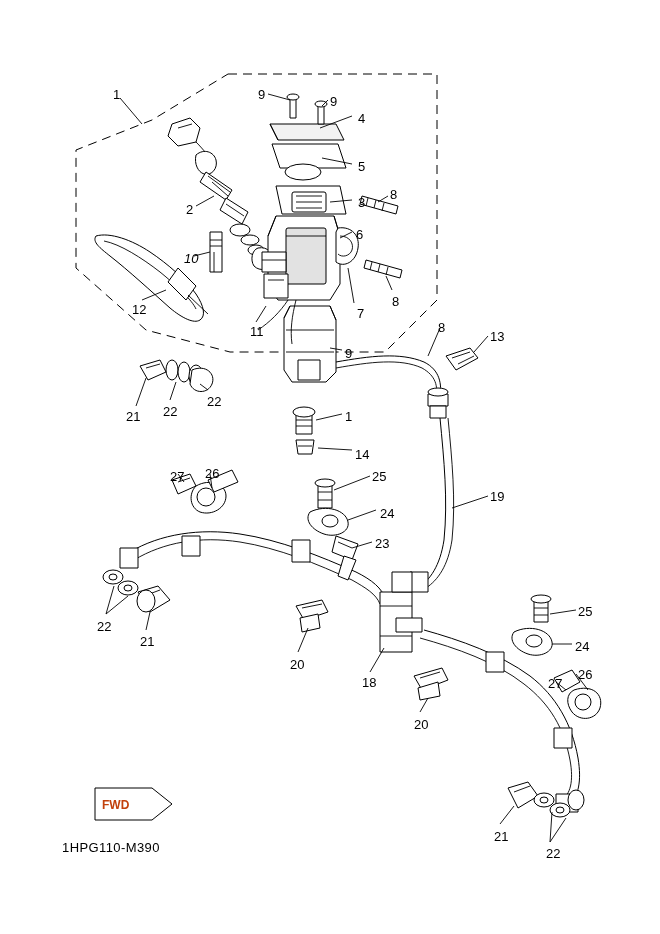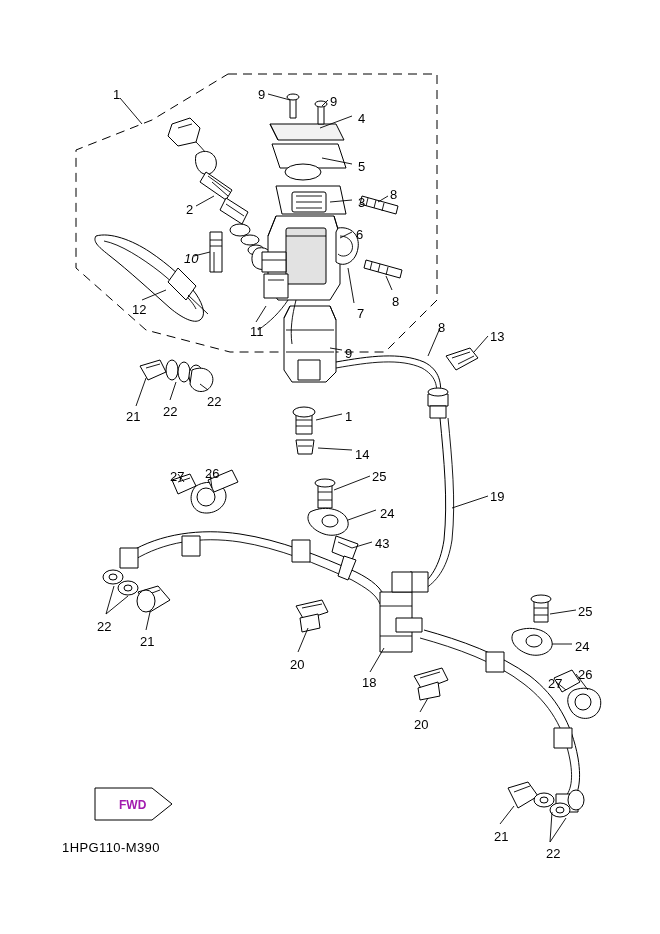--- a/index.html
+++ b/index.html
@@ -38,25 +38,25 @@
   .part-code {
     position: absolute;
     left: 62px;
     top: 840px;
     font-size: 13px;
     letter-spacing: 0.4px;
     color: #000;
   }
   .fwd-label {
     position: absolute;
-    left: 119px;
+    left: 102px;
     top: 798px;
     font-size: 12px;
     font-weight: bold;
-    color: #a21caf;
+    color: #c2410c;
   }
   .ln { stroke: #000; stroke-width: 1; fill: none; }
   .thin { stroke: #000; stroke-width: 0.9; fill: none; }
   .dash { stroke: #000; stroke-width: 1; fill: none; stroke-dasharray: 9 6; }
   .fillw { fill: #ffffff; stroke: #000; stroke-width: 1; }
   .fillg { fill: #f2f2f2; stroke: #000; stroke-width: 1; }
   .filld { fill: #e2e2e2; stroke: #000; stroke-width: 1; }
   .nofill { fill: none; stroke: #000; stroke-width: 1; }
 </style>
 </head>
@@ -329,21 +329,21 @@
   <div class="callout" style="left:490px; top:330px;">13</div>
   <div class="callout" style="left:345px; top:410px;">1</div>
   <div class="callout" style="left:355px; top:448px;">14</div>
   <div class="callout" style="left:126px; top:410px;">21</div>
   <div class="callout" style="left:163px; top:405px;">22</div>
   <div class="callout" style="left:207px; top:395px;">22</div>
   <div class="callout" style="left:205px; top:467px;">26</div>
   <div class="callout" style="left:170px; top:470px;">27</div>
   <div class="callout" style="left:372px; top:470px;">25</div>
   <div class="callout" style="left:380px; top:507px;">24</div>
-  <div class="callout" style="left:375px; top:537px;">43</div>
+  <div class="callout" style="left:375px; top:537px;">23</div>
   <div class="callout" style="left:490px; top:490px;">19</div>
   <div class="callout" style="left:97px;  top:620px;">22</div>
   <div class="callout" style="left:140px; top:635px;">21</div>
   <div class="callout" style="left:290px; top:658px;">20</div>
   <div class="callout" style="left:362px; top:676px;">18</div>
   <div class="callout" style="left:414px; top:718px;">20</div>
   <div class="callout" style="left:578px; top:605px;">25</div>
   <div class="callout" style="left:575px; top:640px;">24</div>
   <div class="callout" style="left:578px; top:668px;">26</div>
   <div class="callout" style="left:548px; top:677px;">27</div>

